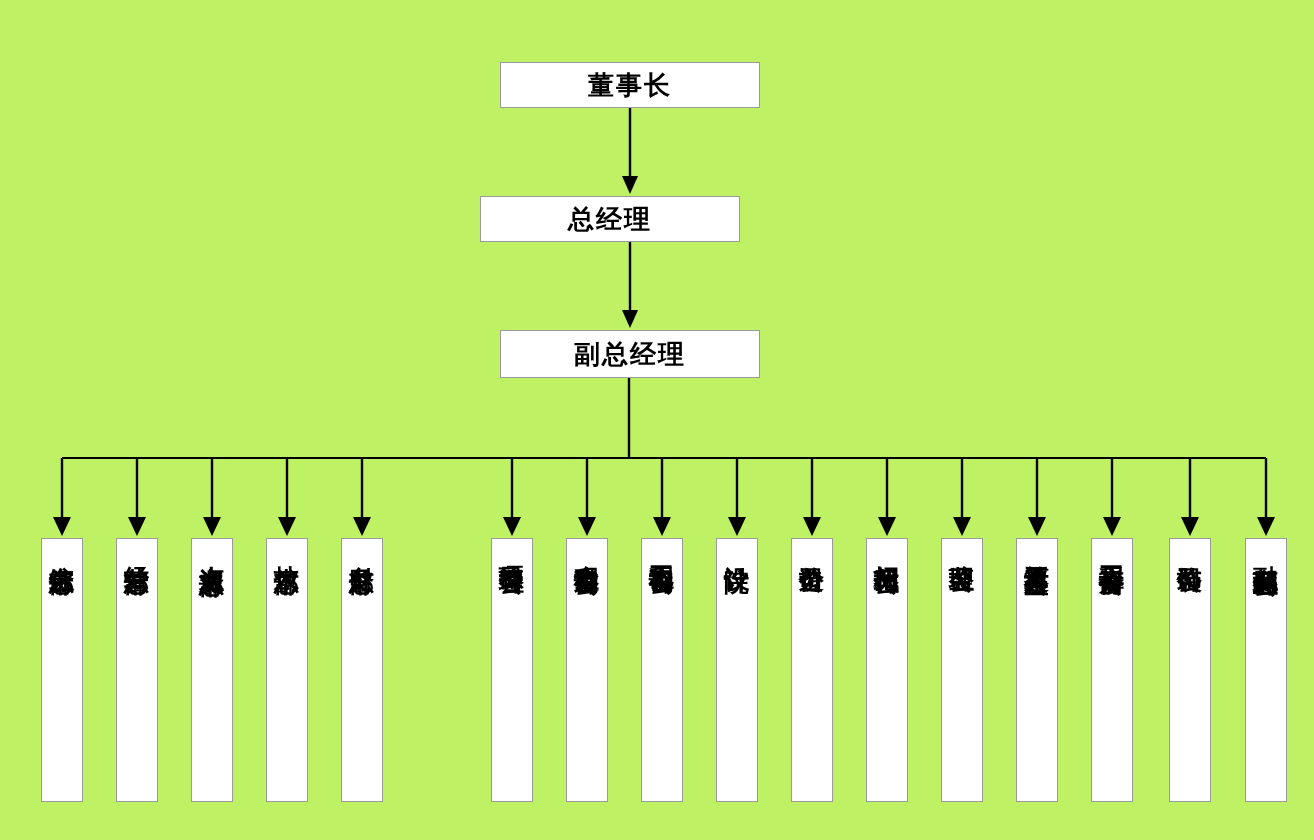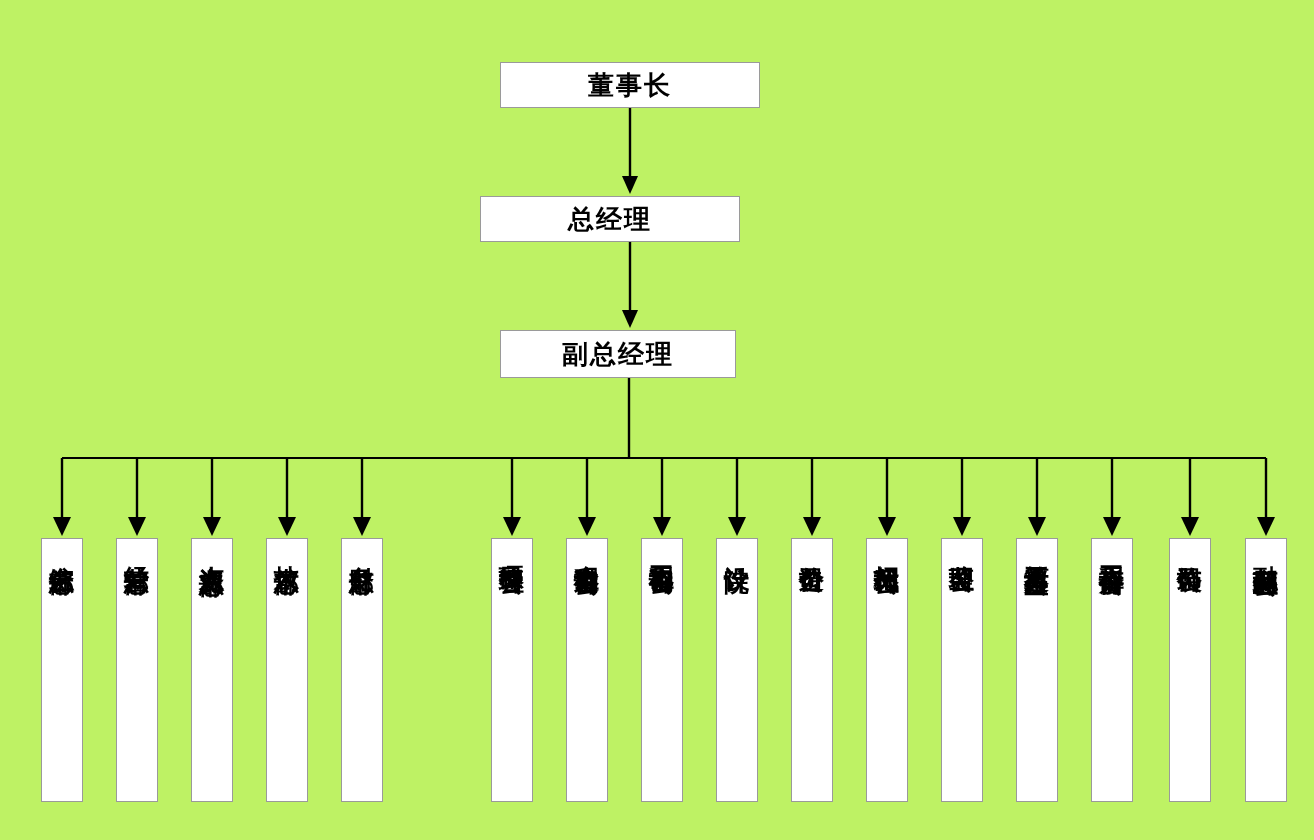--- a/index.html
+++ b/index.html
@@ -34,21 +34,21 @@
     font-size: 26px;
     font-weight: bold;
     color: #000000;
     letter-spacing: 2px;
     line-height: 1;
     white-space: nowrap;
   }
 
   #box-chairman  { left: 500px; top: 62px;  width: 260px; height: 46px; }
   #box-gm        { left: 480px; top: 196px; width: 260px; height: 46px; }
-  #box-deputy-gm { left: 500px; top: 330px; width: 236px; height: 48px; }
+  #box-deputy-gm { left: 500px; top: 330px; width: 260px; height: 48px; }
 
   
   .unit-box {
     position: absolute;
     box-sizing: border-box;
     border: 1.5px solid #9a9a9a;
     background: #ffffff;
     top: 538px;
     width: 42px;
     height: 264px;

